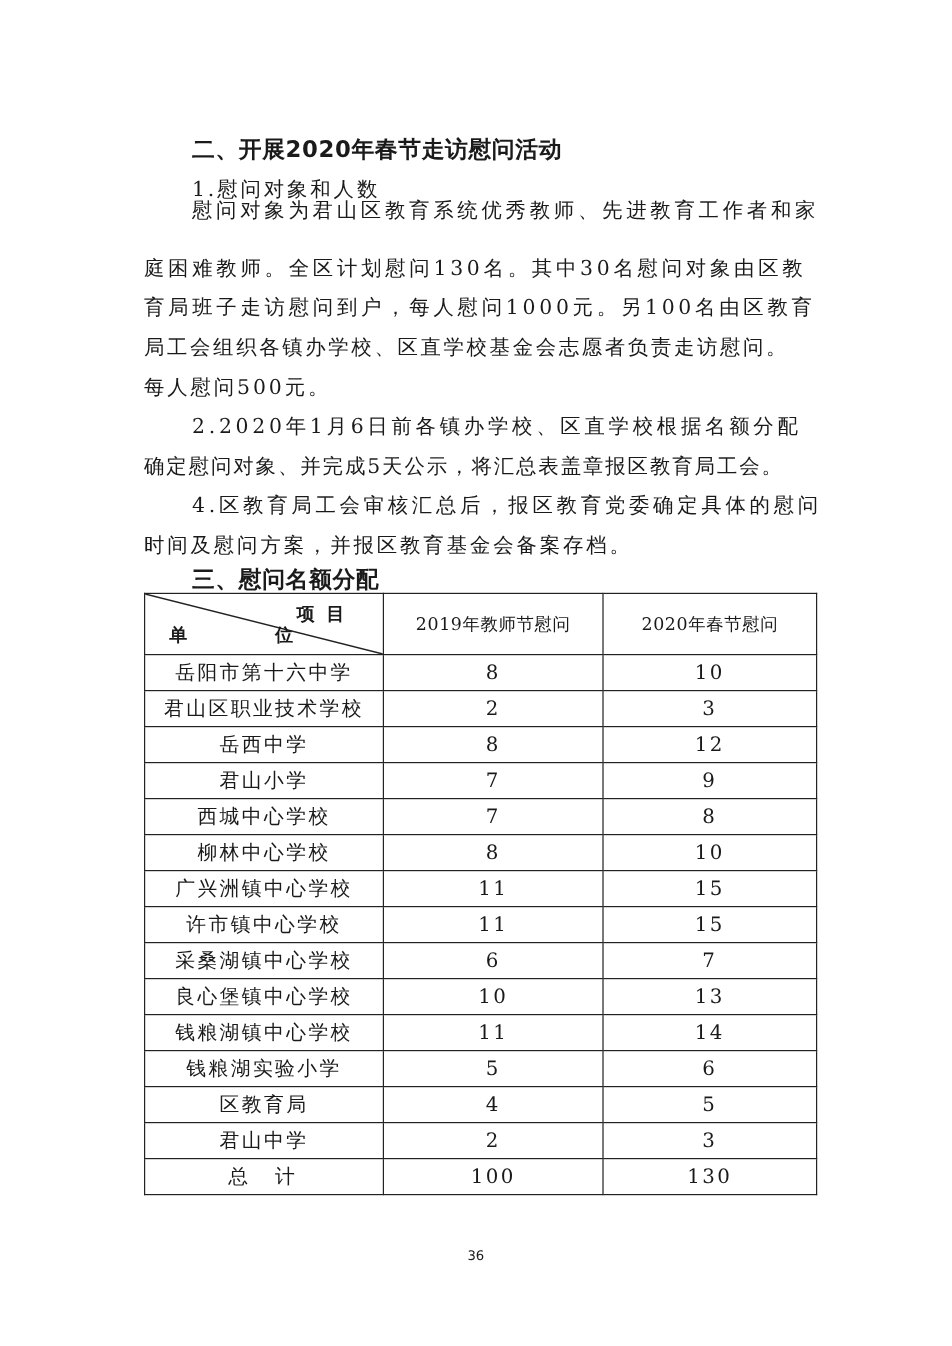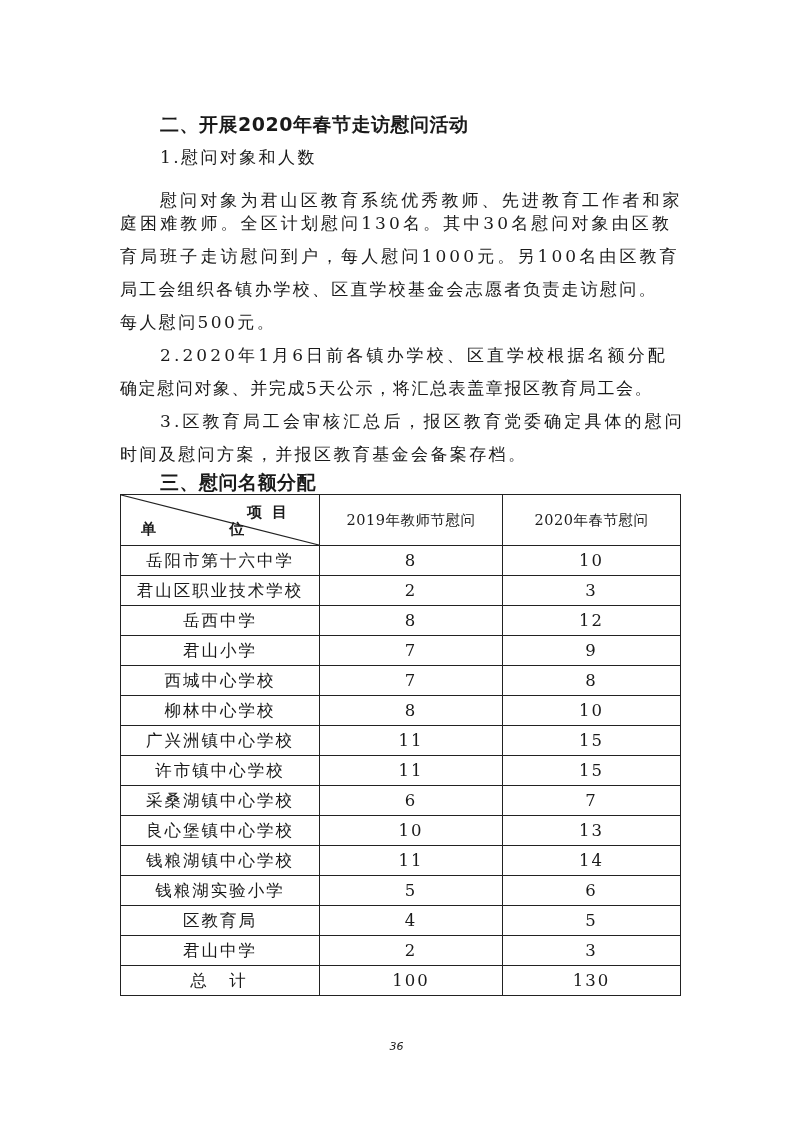--- a/index.html
+++ b/index.html
@@ -18,39 +18,39 @@
   td.c3 { width: 177px; }
   tr.head td { height: 50px; font-size: 14.5px; letter-spacing: 0.5px; }
   td.diag { position: relative; background:
       linear-gradient(to bottom left, transparent calc(50% - 0.7px), #222 calc(50% - 0.7px), #222 calc(50% + 0.7px), transparent calc(50% + 0.7px)); }
   td.diag { background: none; }
   .diag svg { position: absolute; left: 0; top: 0; width: 100%; height: 100%; }
   .diag .item { position: absolute; right: 22px; top: 8px; font-family: "DejaVu Sans", sans-serif; font-weight: bold; font-size: 15px; letter-spacing: 10px; }
   .diag .unit { position: absolute; left: 20px; bottom: 6px; font-family: "DejaVu Sans", sans-serif; font-weight: bold; font-size: 15px; }
   .diag .unit span { display: inline-block; text-align: center; }
   .pagenum { position: absolute; left: 0; width: 793px; top: 1040px; text-align: center;
-             font-family: "DejaVu Sans", sans-serif; font-size: 11px; font-style: italic; }
+             font-family: "DejaVu Sans", sans-serif; font-size: 11px; }
 </style>
 </head>
 <body>
 
 <div class="page">
   <div class="h" style="left:160px; top:112px;">二、开展2020年春节走访慰问活动</div>
   <div class="p" style="left:160px; top:146px;">1.慰问对象和人数</div>
 
-  <div class="p justify" style="left:160px; top:189px;text-align:center;">慰问对象为君山区教育系统优秀教师、先进教育工作者和家</div>
+  <div class="p justify" style="left:160px; top:164px;text-align:center;">慰问对象为君山区教育系统优秀教师、先进教育工作者和家</div>
   <div class="p justify" style="left:120px; top:212px;">庭困难教师。全区计划慰问130名。其中30名慰问对象由区教</div>
   <div class="p justify" style="left:120px; top:245px;">育局班子走访慰问到户，每人慰问1000元。另100名由区教育</div>
   <div class="p" style="left:120px; top:278px; letter-spacing:2.2px;">局工会组织各镇办学校、区直学校基金会志愿者负责走访慰问。</div>
   <div class="p" style="left:120px; top:311px;">每人慰问500元。</div>
 
   <div class="p justify" style="left:160px; top:344px;text-align:center;">2.2020年1月6日前各镇办学校、区直学校根据名额分配</div>
   <div class="p" style="left:120px; top:377px; letter-spacing:1.6px;">确定慰问对象、并完成5天公示，将汇总表盖章报区教育局工会。</div>
 
-  <div class="p justify" style="left:160px; top:410px;">3.区教育局工会审核汇总后，报区教育党委确定具体的慰问</div>
+  <div class="p justify" style="left:160px; top:410px;">4.区教育局工会审核汇总后，报区教育党委确定具体的慰问</div>
   <div class="p" style="left:120px; top:443px;">时间及慰问方案，并报区教育基金会备案存档。</div>
 
   <div class="h" style="left:160px; top:470px;">三、慰问名额分配</div>
 
   <table>
     <tbody>
         <tr class="head">
       <td class="c1 diag">
         <svg viewBox="0 0 100 100" preserveAspectRatio="none">
           <line x1="0" y1="0" x2="100" y2="100" stroke="#222" stroke-width="1.2" vector-effect="non-scaling-stroke"></line>

